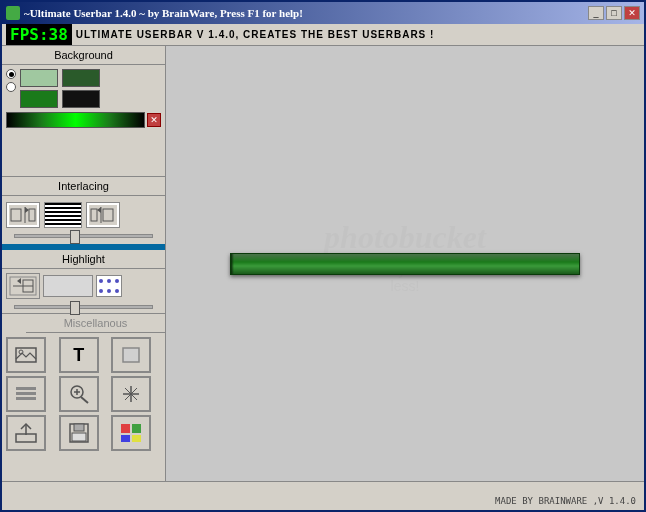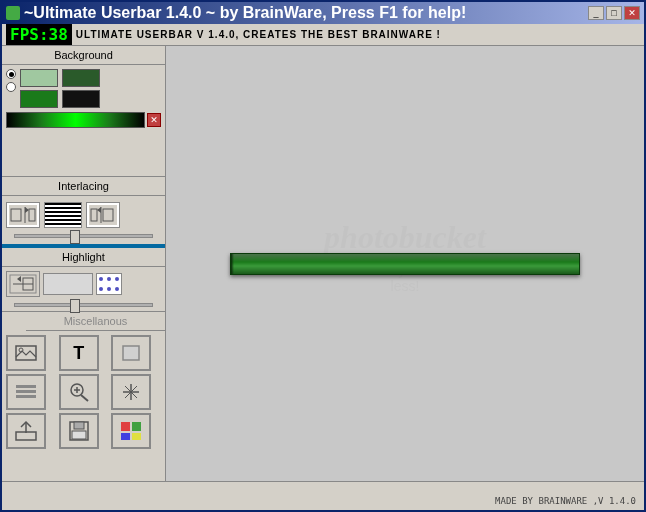--- a/index.html
+++ b/index.html
@@ -7,21 +7,21 @@
 
     .window { width: 646px; height: 512px; border: 2px solid #0a246a; background: #d4d0c8; display: flex; flex-direction: column; }
 
     .title-bar {
       height: 22px;
       background: linear-gradient(to right, #0a246a, #a6b5e7);
       display: flex; align-items: center; justify-content: space-between;
       padding: 0 4px;
       flex-shrink: 0;
     }
-    .title-bar-text { color: white; font-size: 16px; font-weight: bold; display: flex; align-items: center; gap: 4px; }
+    .title-bar-text { color: white; font-size: 11px; font-weight: bold; display: flex; align-items: center; gap: 4px; font-family: Liberation Serif, serif; }
     .title-icon { width: 14px; height: 14px; background: #4a4; border-radius: 2px; display: inline-block; }
     .title-buttons { display: flex; gap: 2px; }
     .title-btn {
       width: 16px; height: 14px; font-size: 9px; border: 1px solid #888;
       display: flex; align-items: center; justify-content: center; cursor: pointer;
       background: #d4d0c8; color: #000;
     }
     .title-btn.close { background: #c04040; color: white; }
 
     .toolbar {
@@ -92,21 +92,21 @@
       flex: 1; height: 4px; background: #b0b0b0; border: 1px solid #888;
       position: relative; margin: 0 4px;
     }
     .slider-thumb {
       width: 10px; height: 14px; background: #d4d0c8;
       border: 1px solid #555; position: absolute;
       top: -5px; left: 40%; cursor: pointer;
     }
 
     
-    .highlight-section { border-top: 4px solid #0369a1; }
+    .highlight-section { border-top: 6px solid #0369a1; }
     .highlight-header { text-align: center; padding: 3px 0; font-size: 11px; }
     .highlight-content { padding: 4px; }
     .highlight-row { display: flex; align-items: center; gap: 3px; margin-bottom: 6px; }
     .hl-icon { width: 34px; height: 26px; border: 1px solid #888; background: #d4d0c8; display: flex; align-items: center; justify-content: center; cursor: pointer; }
     .hl-rect { width: 50px; height: 22px; border: 1px solid #888; background: #d8d8d8; cursor: pointer; }
     .hl-dots { width: 26px; height: 22px; border: 1px solid #888; background: #fff; cursor: pointer;
       display: grid; grid-template-columns: repeat(3,1fr); align-items: center; justify-items: center; }
     .dot { width: 4px; height: 4px; border-radius: 50%; background: #5050c0; }
 
     
@@ -171,21 +171,21 @@
     </div>
     <div class="title-buttons">
       <div class="title-btn">_</div>
       <div class="title-btn">□</div>
       <div class="title-btn close">✕</div>
     </div>
   </div>
 
   <div class="toolbar">
     <span class="fps-badge">FPS:38</span>
-    <span class="toolbar-text">ULTIMATE USERBAR V 1.4.0, CREATES THE BEST BRAINWARE !</span>
+    <span class="toolbar-text">ULTIMATE USERBAR V 1.4.0, CREATES THE BEST USERBARS !</span>
   </div>
 
   <div class="main-area">
 
     <div class="left-panel">
 
       <div class="section-label">Background</div>
       <div class="bg-section">
         <div class="bg-colors-row">
           <div style="display:flex;flex-direction:column;gap:3px;">

